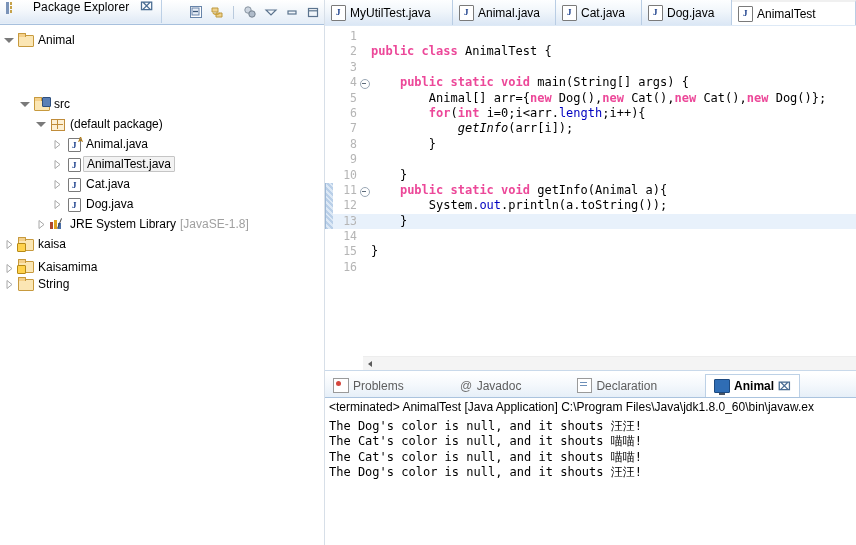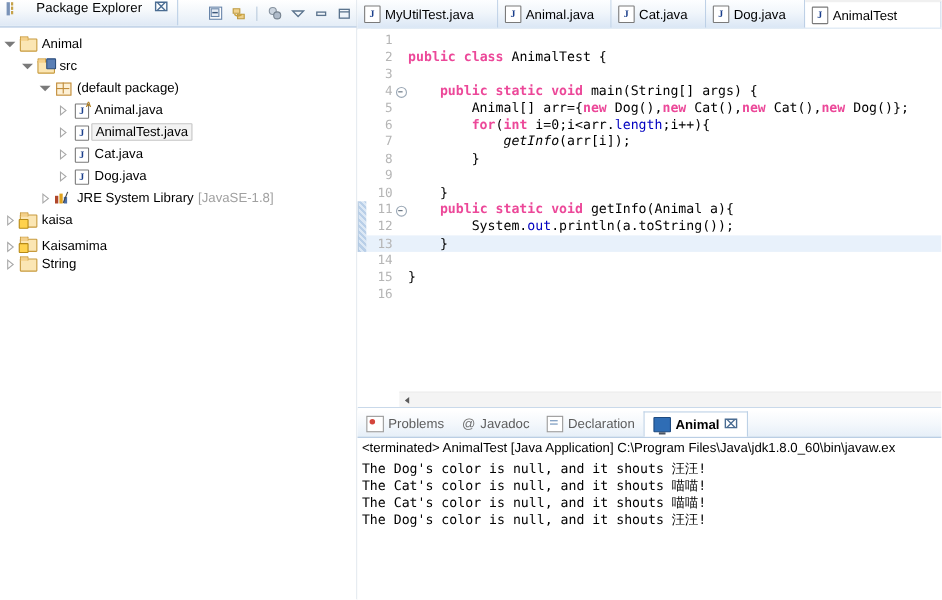--- a/index.html
+++ b/index.html
@@ -185,21 +185,21 @@
   }
 
   
   .console{
     position:absolute;left:0;top:373px;width:531px;height:172px;background:#ffffff;
   }
   .cn-tabstrip{
     position:relative;height:24px;width:531px;
     background:linear-gradient(to bottom,#ffffff 0%,#f4f8fc 50%,#e6eff8 100%);
     border-bottom:1px solid #aac3de;
-    display:flex;align-items:center;
+    display:flex;align-items:flex-end;gap:40px;
   }
   .cn-tab{
     height:23px;display:flex;align-items:center;gap:4px;padding:0 8px;
     font-size:12px;color:#5d5d5d;box-sizing:border-box;
   }
   .cn-tab.active{
     background:#ffffff;color:#000;font-weight:bold;
     border-left:1px solid #bdd1e6;border-right:1px solid #bdd1e6;border-top:1px solid #bdd1e6;
   }
   .cn-tab .closeg{font-weight:bold;color:#4a6c92;font-size:11px;}
@@ -295,21 +295,21 @@
     <div class="tree" id="tree-root">
         <div class="row" style="padding-left: 4px;">
           <span class="arr">
             <span style="position:absolute;left:0px;top:3px;width:0;height:0;border-left:5px solid transparent;border-right:5px solid transparent;border-top:5px solid #7a7a7a;"></span>
           </span>
           <span class="ico">
             <span class="fold open"></span>
           </span>
           <span class="lbl-box"><span class="lbl">Animal</span></span>
         </div>
-        <div class="row" style="padding-left: 20px;">
+        <div class="row" style="padding-left: 20px; margin-top: 44px;">
           <span class="arr">
             <span style="position:absolute;left:0px;top:3px;width:0;height:0;border-left:5px solid transparent;border-right:5px solid transparent;border-top:5px solid #7a7a7a;"></span>
           </span>
           <span class="ico">
             <span class="fold open">
               <span class="jbadge"></span>
             </span>
           </span>
           <span class="lbl-box"><span class="lbl">src</span></span>
         </div>

